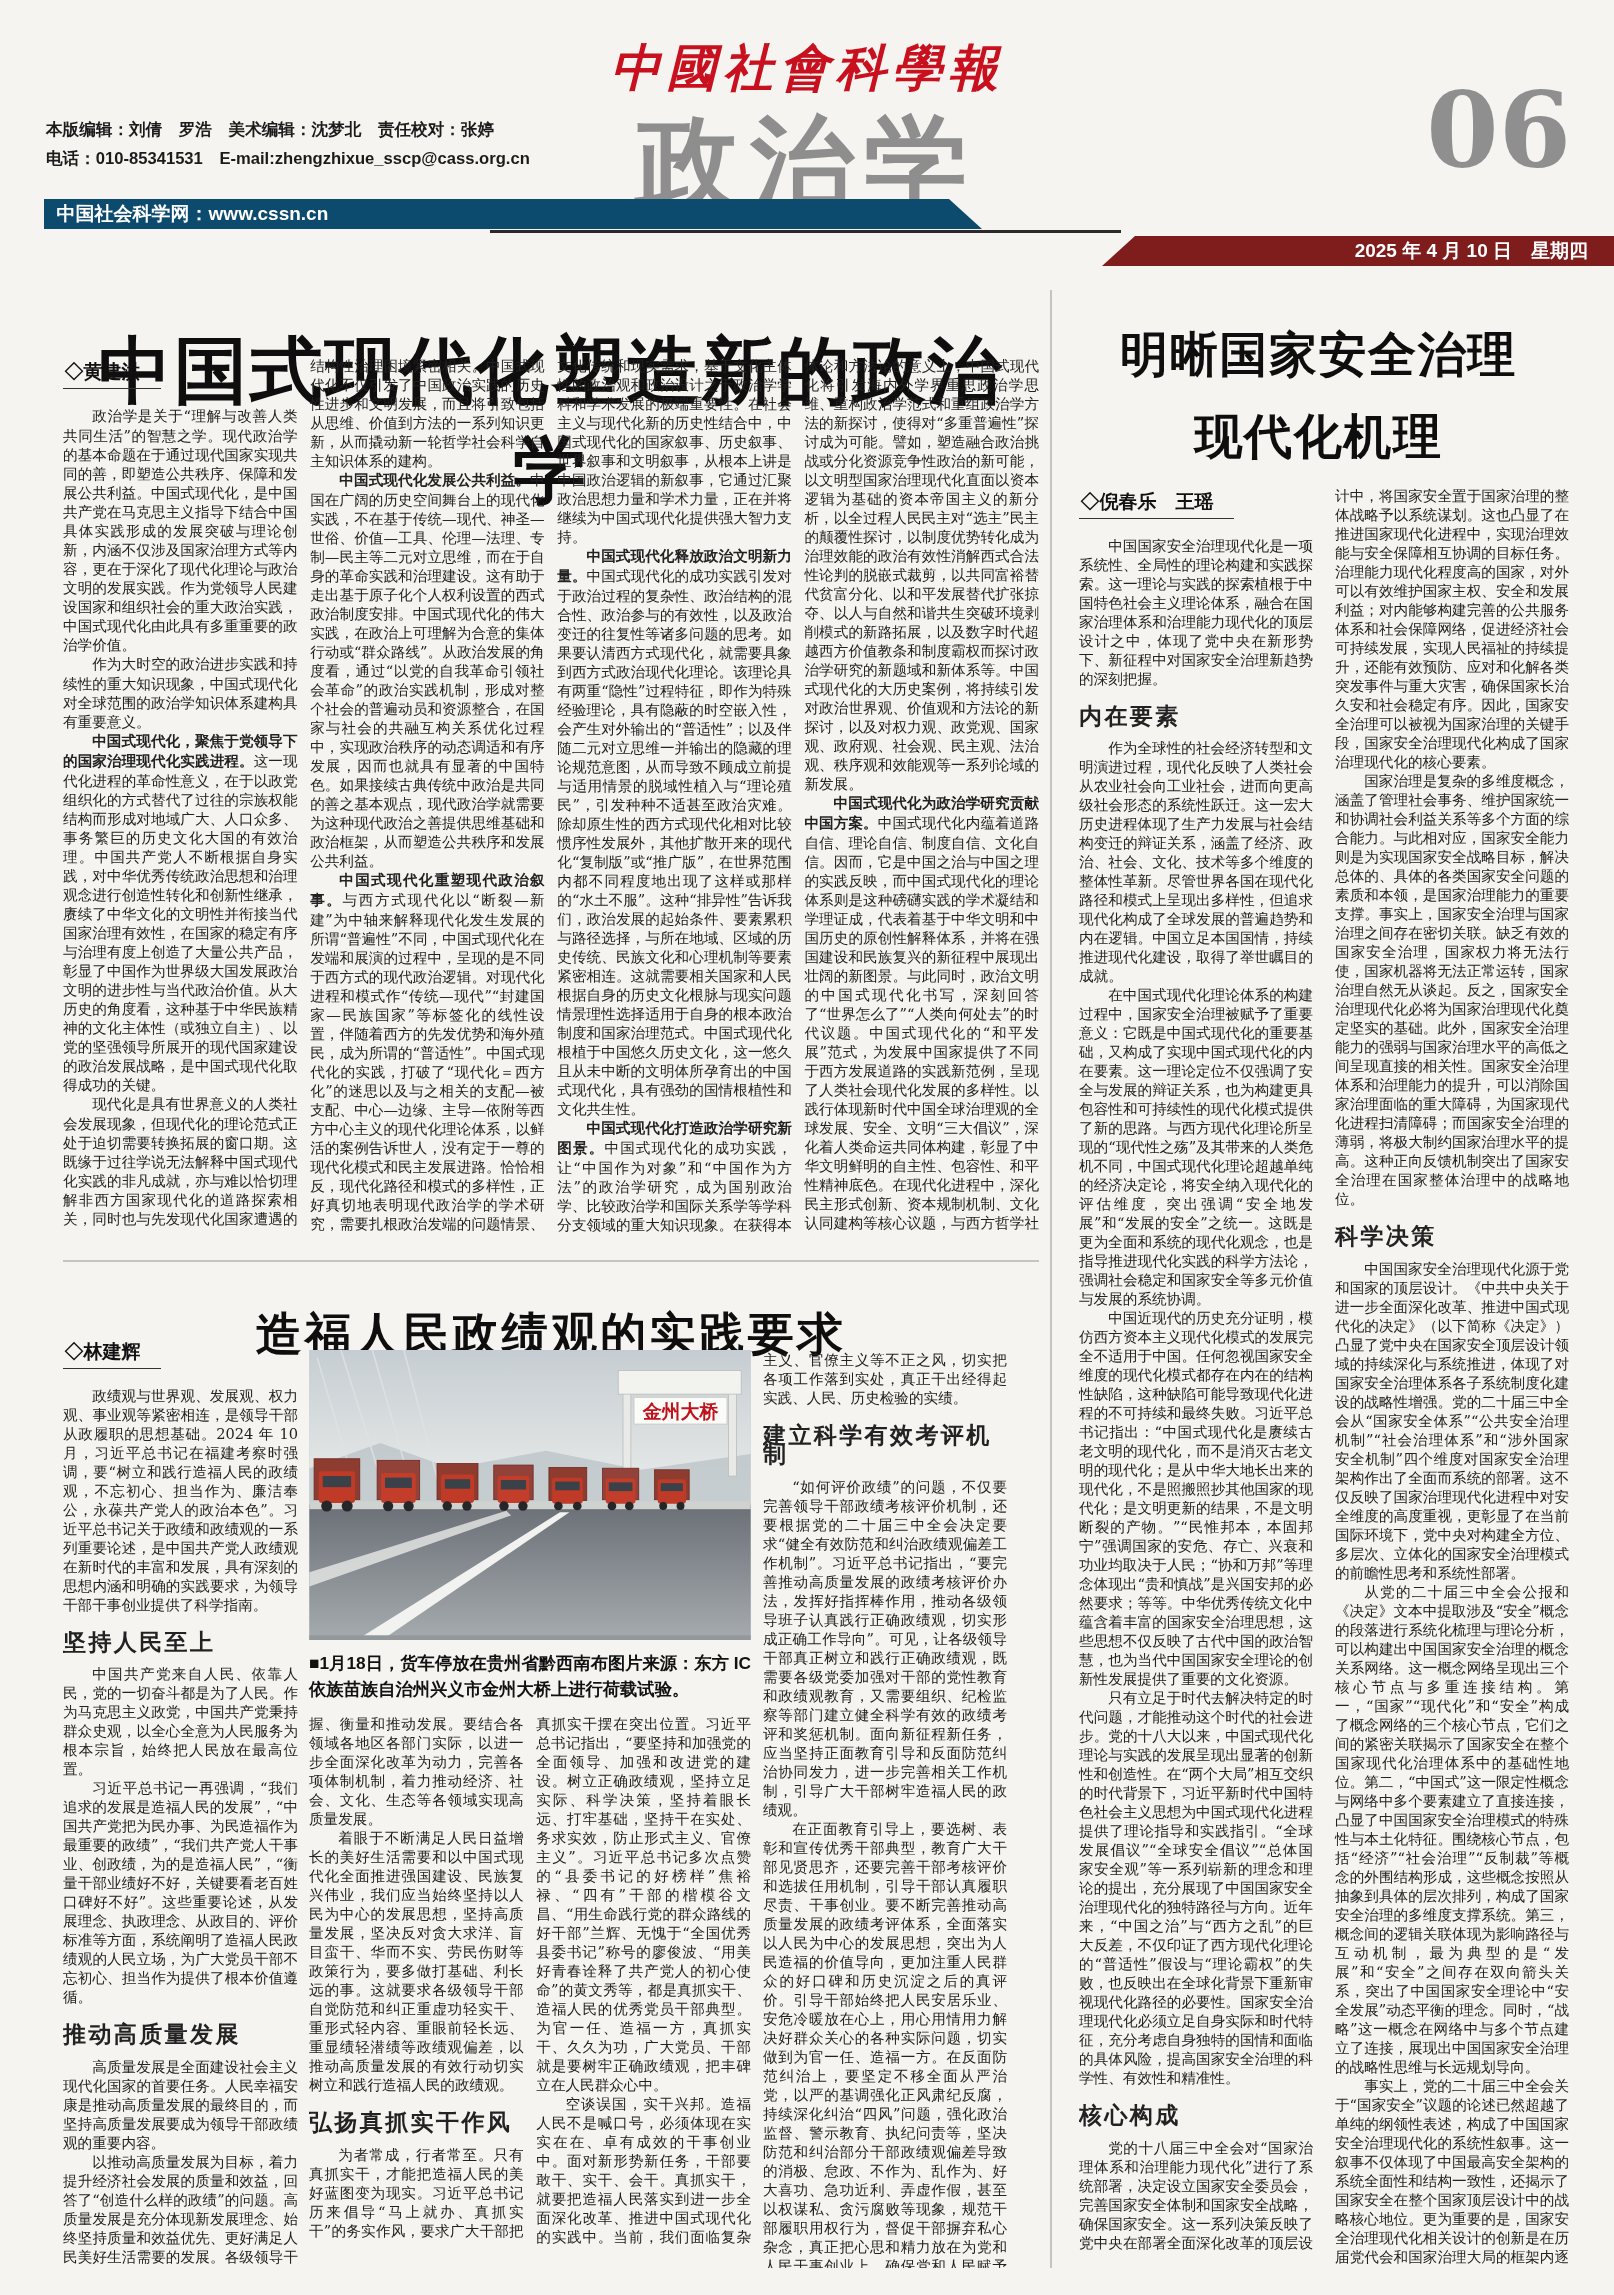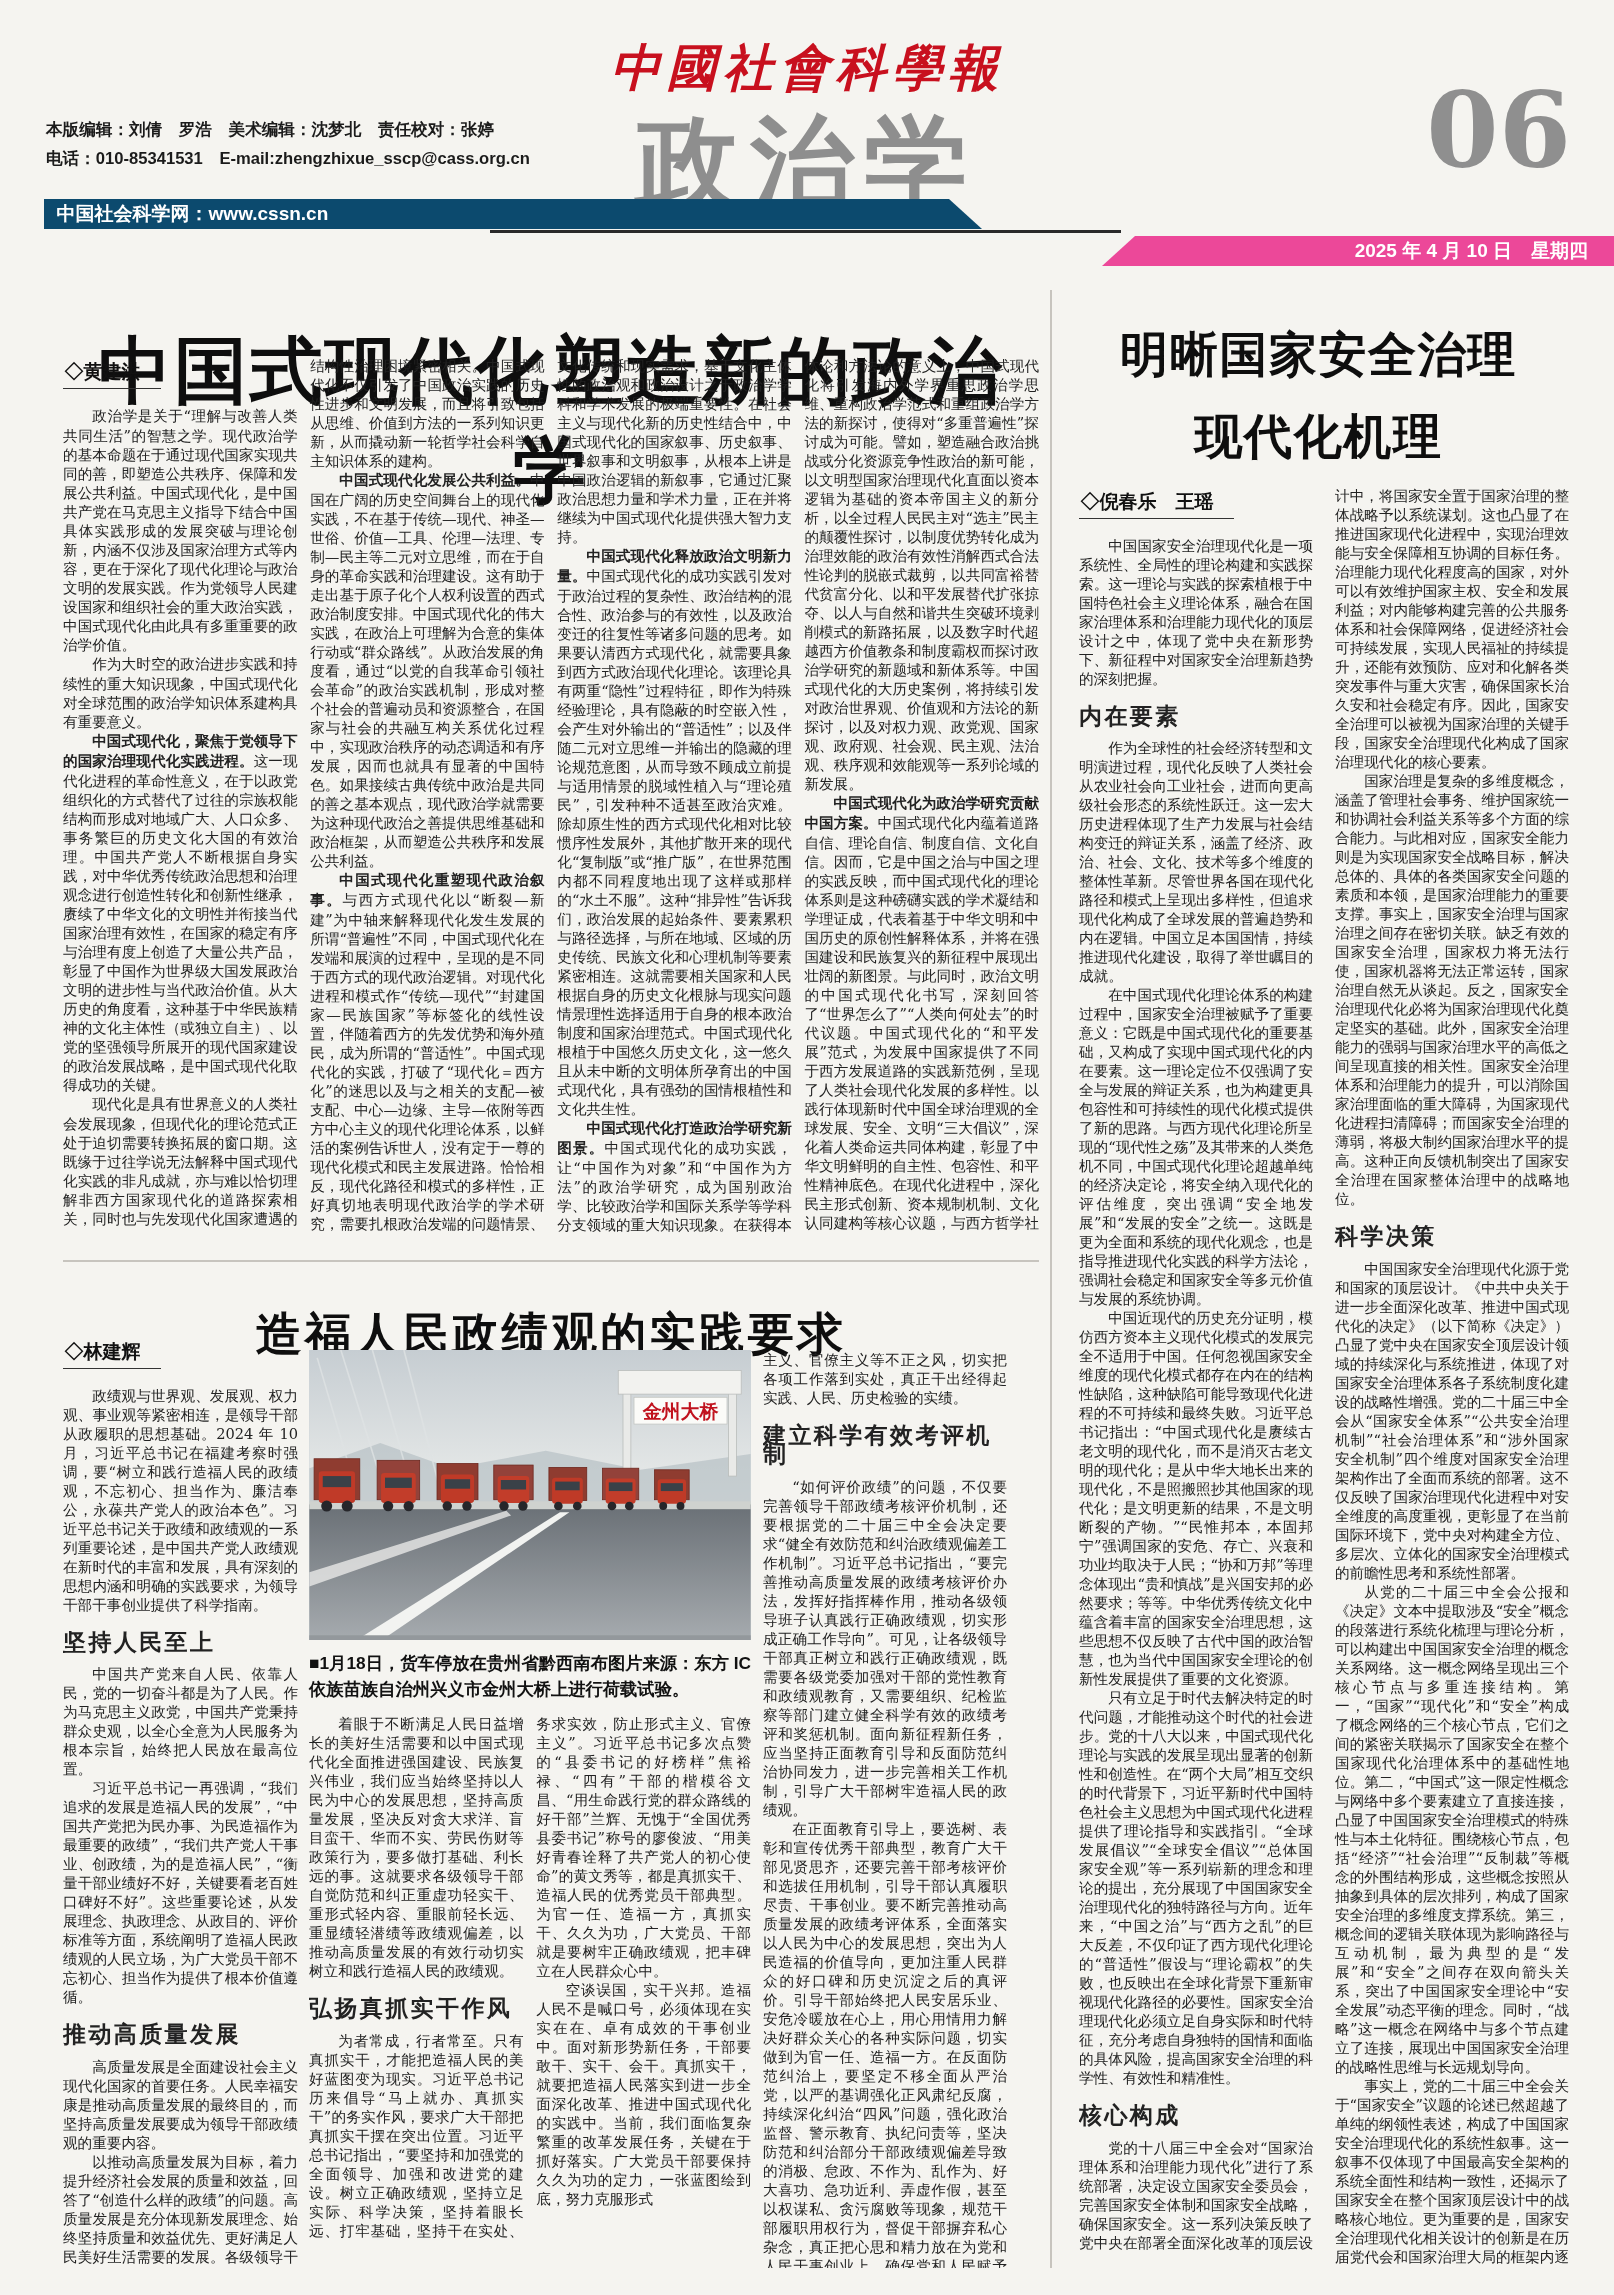--- a/index.html
+++ b/index.html
@@ -11,21 +11,21 @@
            font-size:16.6px;font-weight:bold;color:#1b1b1b;line-height:29px;white-space:nowrap;}
   .masthead-title{position:absolute;left:0;right:0;top:35px;text-align:center;
            font-size:50px;color:#c8101e;font-weight:bold;font-style:italic;letter-spacing:6.3px;}
   .section-name{position:absolute;left:0;right:0;top:96px;text-align:center;
            font-size:103px;font-weight:bold;color:#8e8e8e;letter-spacing:11px;}
   .page-num{position:absolute;right:44px;top:69px;font-size:104px;font-weight:bold;color:#8f8f8f;}
   .bar-left{position:absolute;left:44px;top:199px;width:938px;height:30px;background:#0c4a6e;
            color:#fff;font-family:"Liberation Sans",sans-serif;font-size:19px;font-weight:bold;
            line-height:30px;padding-left:12.6px;box-sizing:border-box;
            clip-path:polygon(0 0,calc(100% - 33px) 0,100% 100%,0 100%);}
-  .bar-right{position:absolute;left:1102px;top:236px;width:513px;height:30px;background:#ec4899;
+  .bar-right{position:absolute;left:1102px;top:236px;width:513px;height:30px;background:#7f1d1d;
            color:#fff;font-family:"Liberation Sans",sans-serif;font-size:19px;font-weight:bold;
            line-height:30px;text-align:right;padding-right:27px;box-sizing:border-box;
            clip-path:polygon(33px 0,100% 0,100% 100%,0 100%);}
   .masthead-underline{position:absolute;left:490px;top:230px;width:631px;height:3.2px;background:#2a2a2a;}
 
   
   p{margin:0;text-indent:2em;}
   .body{font-size:14.6px;line-height:19px;text-align:justify;color:#222;}
   .lead{font-weight:bold;font-family:"Liberation Sans",sans-serif;}
   .byline{display:inline-block;font-family:"Liberation Sans",sans-serif;font-weight:bold;
@@ -221,20 +221,21 @@
       </g>
       <polygon points="60,368 92,368 330,206 318,206" fill="#f2f3f1"></polygon>
       <polygon points="0,300 0,282 250,204 256,210" fill="#e8e9e7" opacity="0.8"></polygon>
       <rect x="0" y="362" width="560" height="6" fill="#93989c"></rect>
     </svg>
     <div class="caption">
       <span class="credit">图片来源：东方 IC</span>
       <span>■1月18日，货车停放在贵州省黔西南布依族苗族自治州兴义市金州大桥上进行荷载试验。</span>
     </div>
     <div class="ab-midbody body">
+      <p class="cont">握、衡量和推动发展。要结合各领域各地区各部门实际，以进一步全面深化改革为动力，完善各项体制机制，着力推动经济、社会、文化、生态等各领域实现高质量发展。</p>
       <p>着眼于不断满足人民日益增长的美好生活需要和以中国式现代化全面推进强国建设、民族复兴伟业，我们应当始终坚持以人民为中心的发展思想，坚持高质量发展，坚决反对贪大求洋、盲目蛮干、华而不实、劳民伤财等政策行为，要多做打基础、利长远的事。这就要求各级领导干部自觉防范和纠正重虚功轻实干、重形式轻内容、重眼前轻长远、重显绩轻潜绩等政绩观偏差，以推动高质量发展的有效行动切实树立和践行造福人民的政绩观。</p>
       <h3 class="colhead">弘扬真抓实干作风</h3>
       <p>为者常成，行者常至。只有真抓实干，才能把造福人民的美好蓝图变为现实。习近平总书记历来倡导“马上就办、真抓实干”的务实作风，要求广大干部把真抓实干摆在突出位置。习近平总书记指出，“要坚持和加强党的全面领导、加强和改进党的建设。树立正确政绩观，坚持立足实际、科学决策，坚持着眼长远、打牢基础，坚持干在实处、务求实效，防止形式主义、官僚主义”。习近平总书记多次点赞的“县委书记的好榜样”焦裕禄、“四有”干部的楷模谷文昌、“用生命践行党的群众路线的好干部”兰辉、无愧于“全国优秀县委书记”称号的廖俊波、“用美好青春诠释了共产党人的初心使命”的黄文秀等，都是真抓实干、造福人民的优秀党员干部典型。为官一任、造福一方，真抓实干、久久为功，广大党员、干部就是要树牢正确政绩观，把丰碑立在人民群众心中。</p>
       <p>空谈误国，实干兴邦。造福人民不是喊口号，必须体现在实实在在、卓有成效的干事创业中。面对新形势新任务，干部要敢干、实干、会干。真抓实干，就要把造福人民落实到进一步全面深化改革、推进中国式现代化的实践中。当前，我们面临复杂繁重的改革发展任务，关键在于抓好落实。广大党员干部要保持久久为功的定力，一张蓝图绘到底，努力克服形式</p>
     </div>
   </div>
 
   <div class="ab-col4 body">
     <p class="cont">主义、官僚主义等不正之风，切实把各项工作落到实处，真正干出经得起实践、人民、历史检验的实绩。</p>
     <h3 class="colhead">建立科学有效考评机制</h3>

